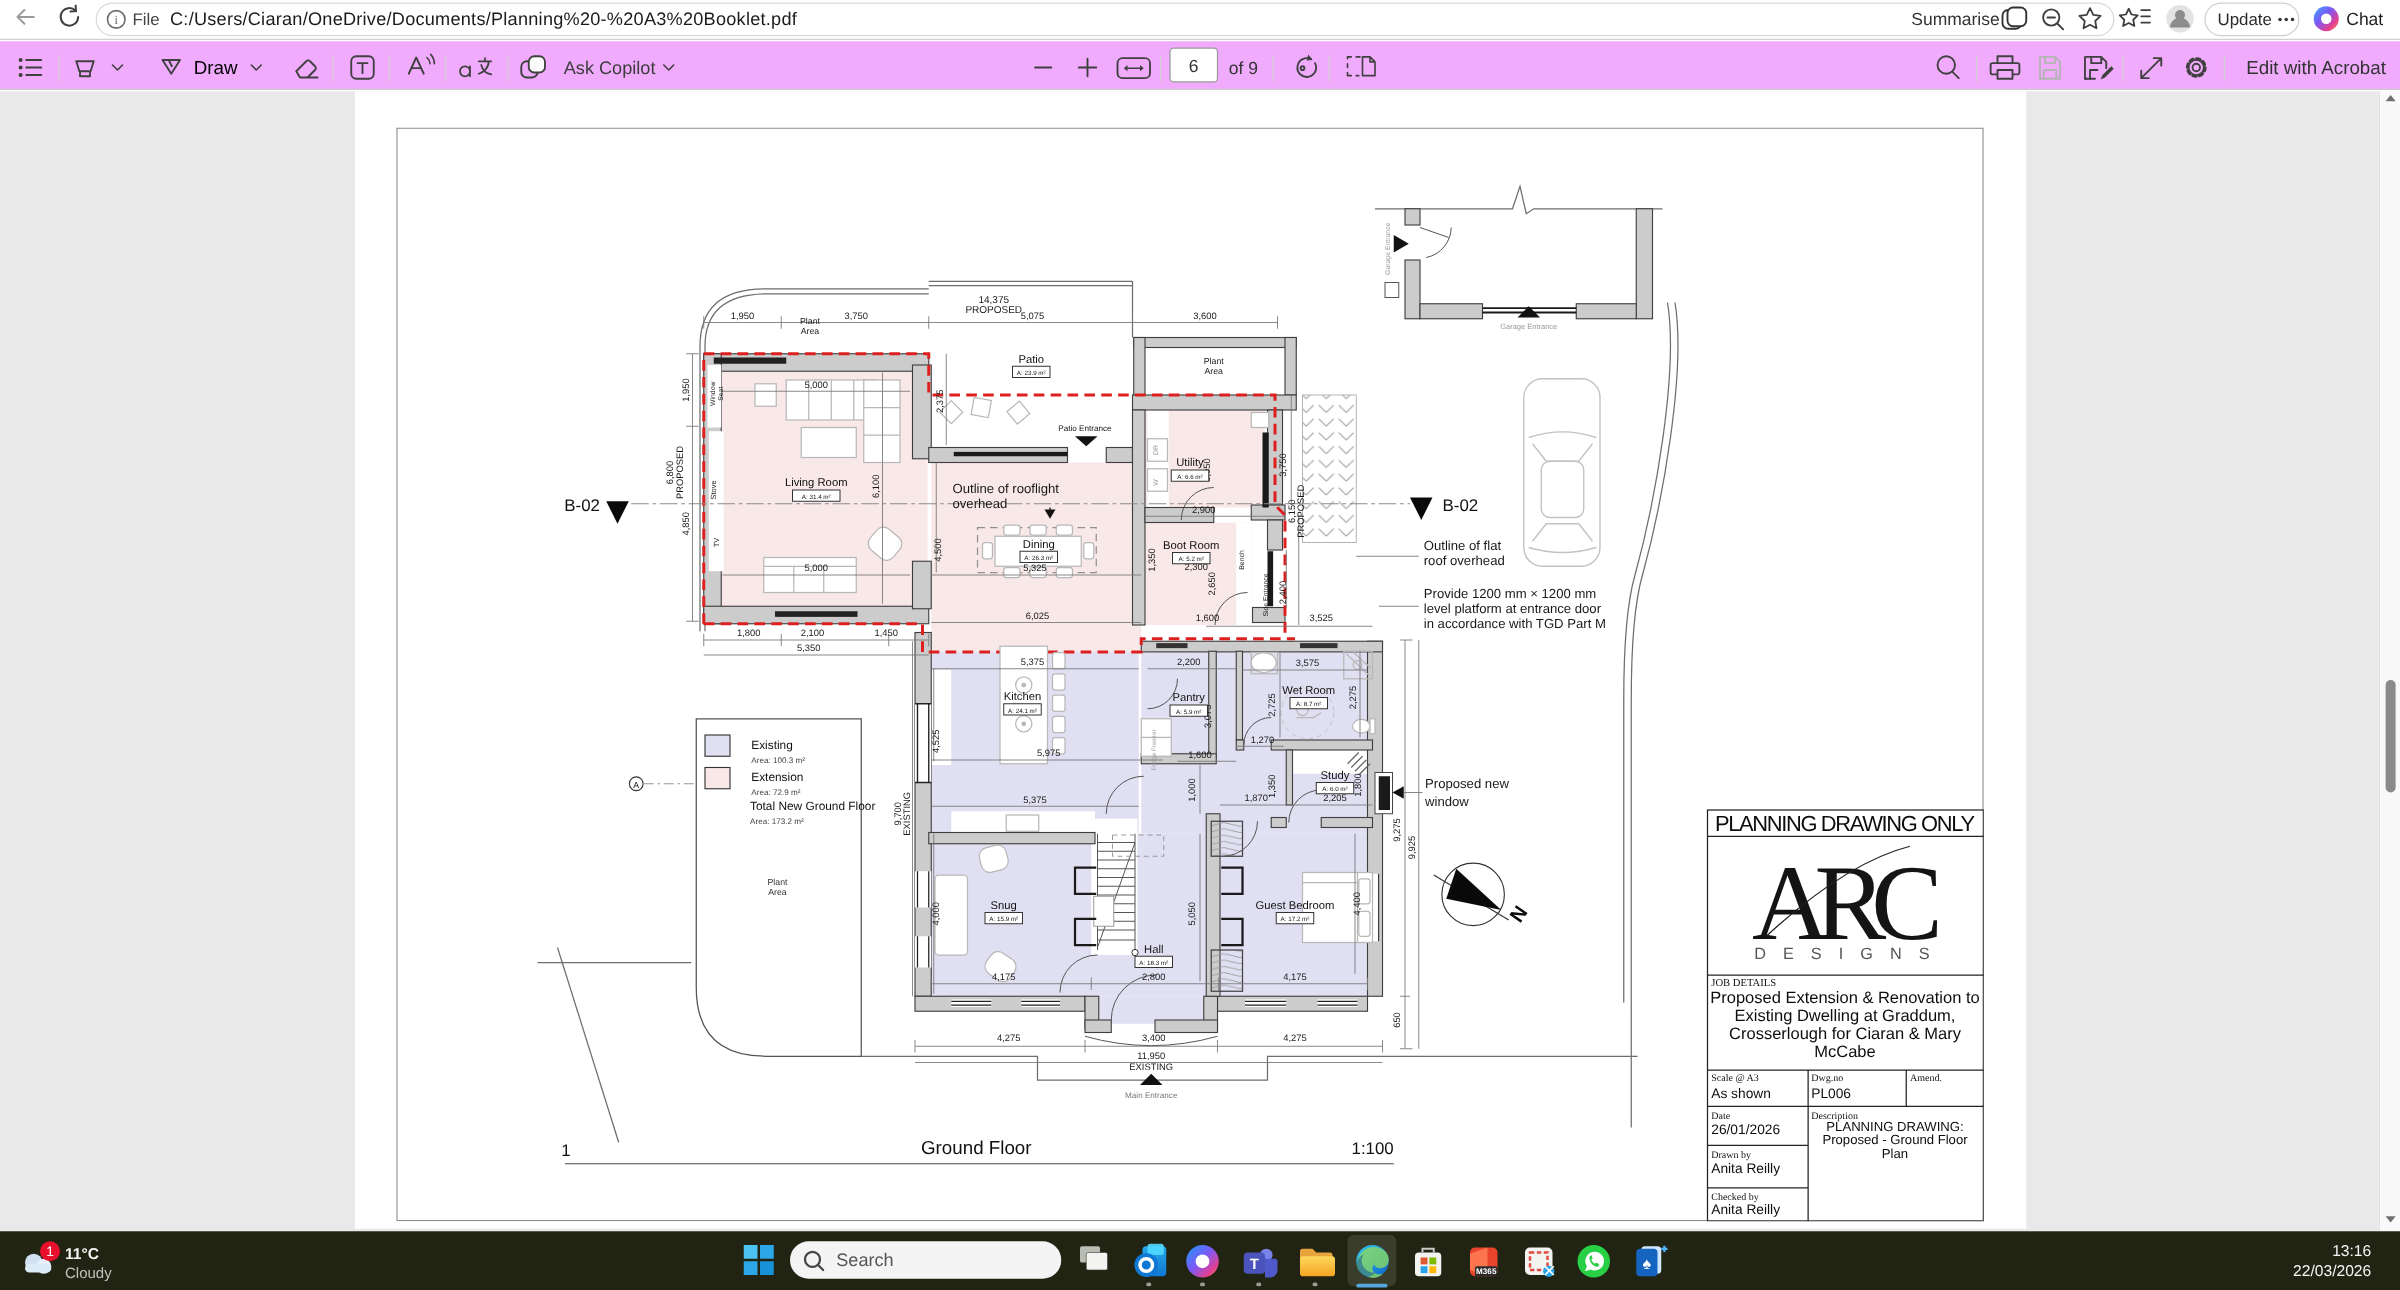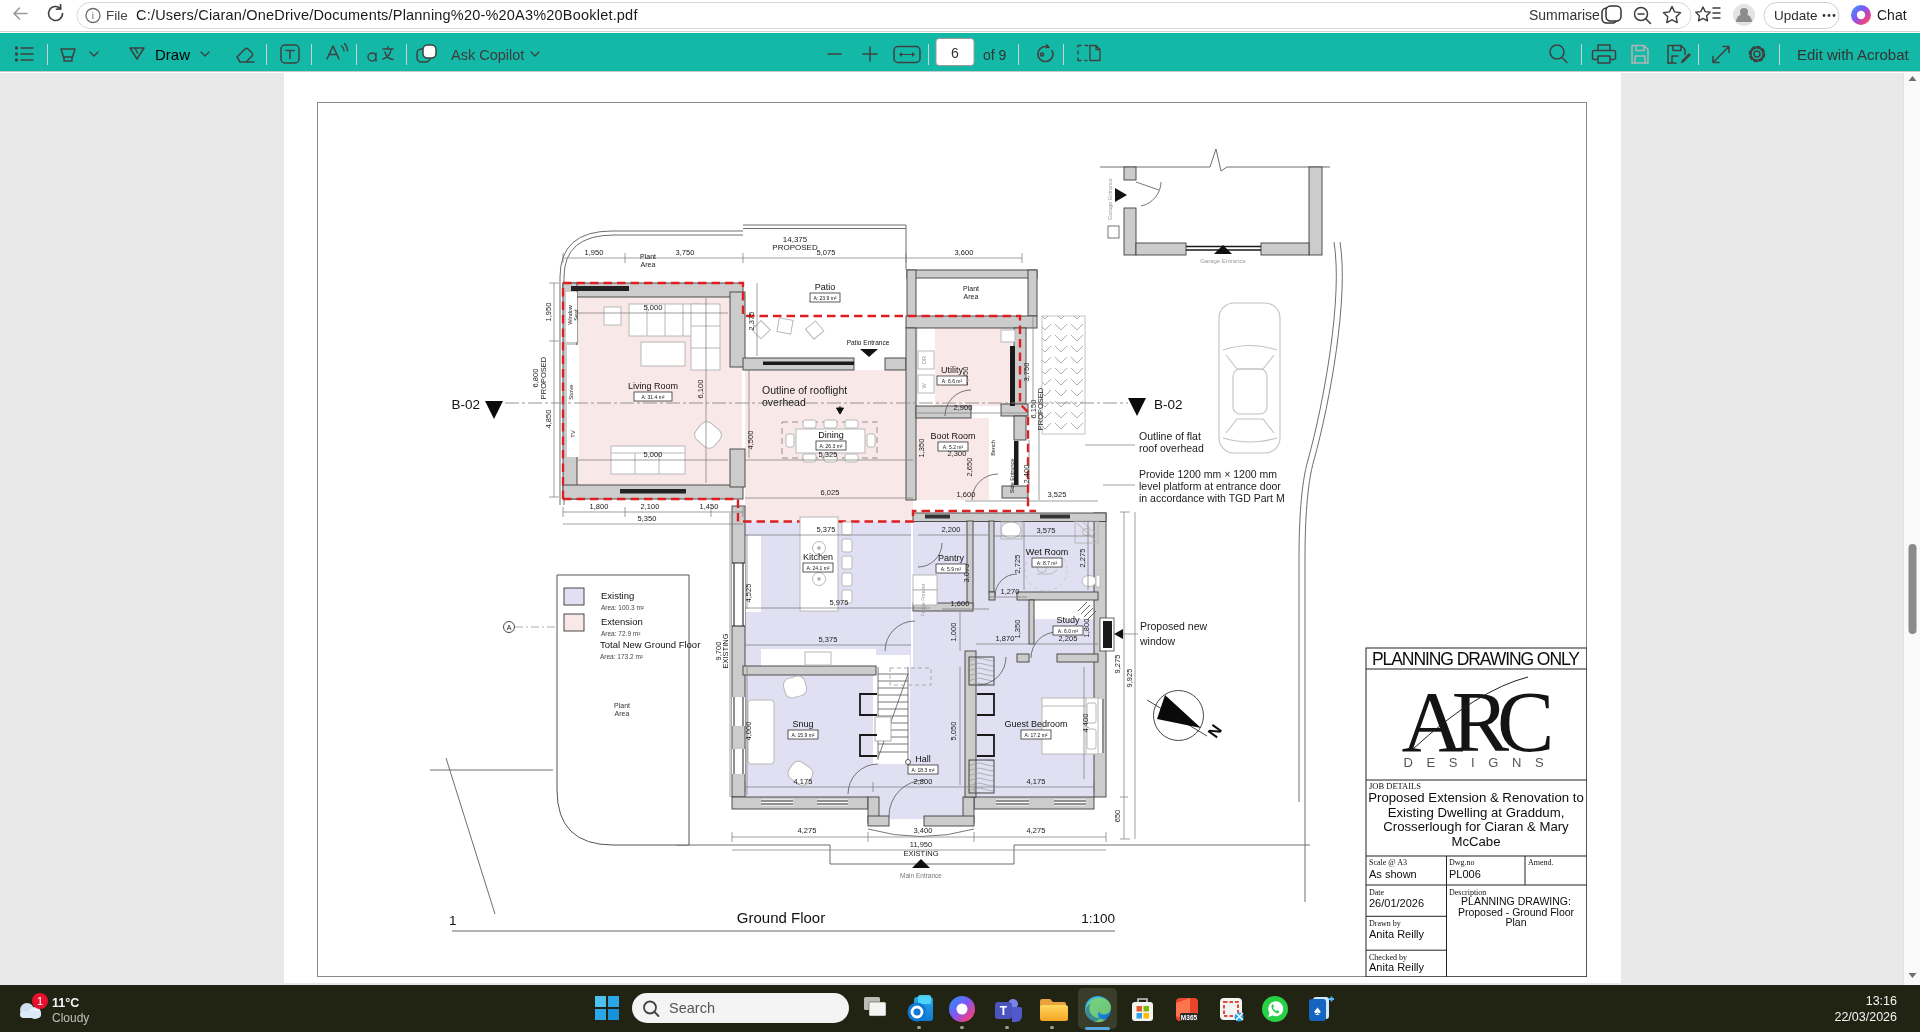--- a/index.html
+++ b/index.html
@@ -1,19 +1,19 @@
 <!DOCTYPE html>
 <html><head>
 <meta charset="utf-8">
 <style>
 * { margin:0; padding:0; box-sizing:border-box; }
 html,body { width:1920px; height:1032px; overflow:hidden; font-family:"Liberation Sans", sans-serif; background:#fff; }
 .abs { position:absolute; }
 #topbar { position:absolute; left:0; top:0; width:1920px; height:32px; background:#fff; border-bottom:1px solid #d2d2d2; }
-#toolbar { position:absolute; left:0; top:33px; width:1920px; height:39px; background:#14b8a6; border-bottom:1px solid #c9c9c9; }
+#toolbar { position:absolute; left:0; top:33px; width:1920px; height:39px; background:#f0abfc; border-bottom:1px solid #c9c9c9; }
 #content { position:absolute; left:0; top:73px; width:1903px; height:912px; background:#e9e9e9; }
 #page { position:absolute; left:284px; top:0px; width:1337px; height:910px; background:#ffffff; }
 #scroll { position:absolute; left:1903px; top:73px; width:17px; height:912px; background:#f9f9f9; border-left:1px solid #e2e2e2; }
 #taskbar { position:absolute; left:0; top:985px; width:1920px; height:47px; background:#212413; }
 .tbtxt { color:#3c3c3c; font-size:15px; }
 </style>
 </head>
 <body>
 
 <div id="topbar">

